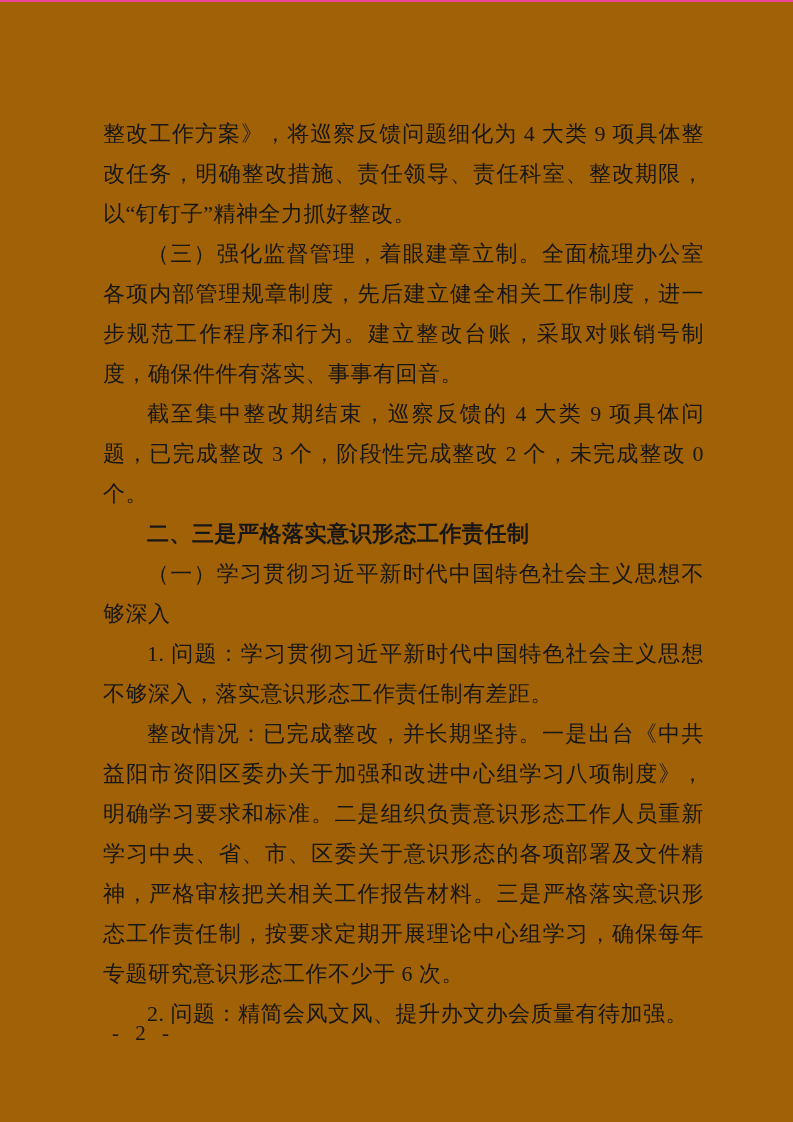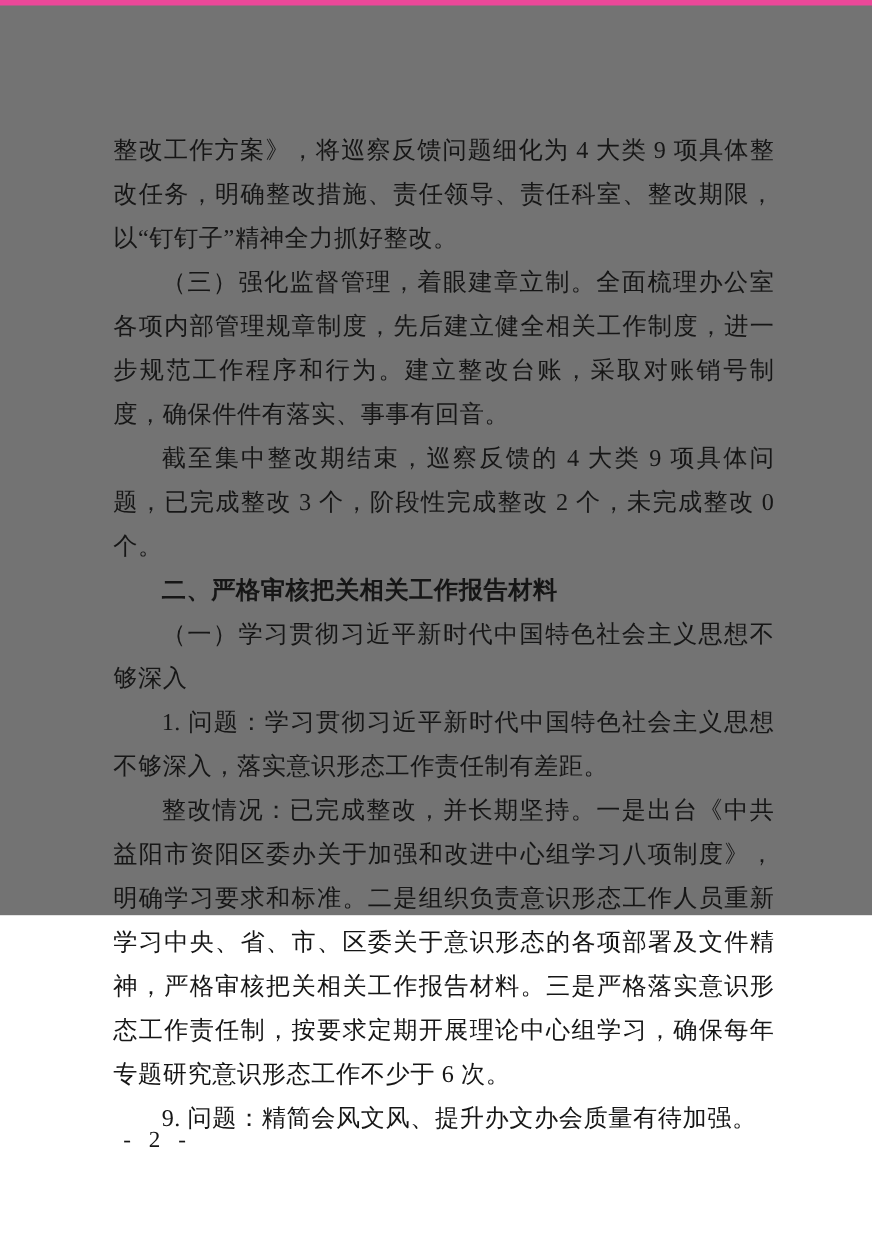--- a/index.html
+++ b/index.html
@@ -12,23 +12,23 @@
     height: 1122px;
     position: relative;
     overflow: hidden;
     font-family: "Liberation Serif", "DejaVu Serif", serif;
     color: #161616;
   }
   .page {
     position: absolute;
     left: 0; top: 0;
     width: 793px;
-    height: 832px;
-    background: #737373;
-    border-top: 5px solid #ec4899; 
+    height: 1122px;
+    background: #a16207;
+    border-top: 2px solid #ec4899; 
     box-sizing: border-box;
   }
   .content {
     position: absolute;
     left: 103px;
     top: 112px;
     width: 601px;
   }
   .content p {
     margin: 0;
@@ -62,26 +62,26 @@
 
 <div class="page">
 
   <div class="content">
     <p>整改工作方案》，将巡察反馈问题细化为 4 大类 9 项具体整改任务，明确整改措施、责任领导、责任科室、整改期限，以“钉钉子”精神全力抓好整改。</p>
 
     <p class="indent">（三）强化监督管理，着眼建章立制。全面梳理办公室各项内部管理规章制度，先后建立健全相关工作制度，进一步规范工作程序和行为。建立整改台账，采取对账销号制度，确保件件有落实、事事有回音。</p>
 
     <p class="indent">截至集中整改期结束，巡察反馈的 4 大类 9 项具体问题，已完成整改 3 个，阶段性完成整改 2 个，未完成整改 0 个。</p>
 
-    <p class="indent heading">二、严格审核把关相关工作报告材料</p>
+    <p class="indent heading">二、三是严格落实意识形态工作责任制</p>
 
     <p class="indent kaiti">（一）学习贯彻习近平新时代中国特色社会主义思想不够深入</p>
 
     <p class="indent">1. 问题：学习贯彻习近平新时代中国特色社会主义思想不够深入，落实意识形态工作责任制有差距。</p>
 
     <p class="indent">整改情况：已完成整改，并长期坚持。一是出台《中共益阳市资阳区委办关于加强和改进中心组学习八项制度》，明确学习要求和标准。二是组织负责意识形态工作人员重新学习中央、省、市、区委关于意识形态的各项部署及文件精神，严格审核把关相关工作报告材料。三是严格落实意识形态工作责任制，按要求定期开展理论中心组学习，确保每年专题研究意识形态工作不少于 6 次。</p>
 
-    <p class="indent">9. 问题：精简会风文风、提升办文办会质量有待加强。</p>
+    <p class="indent">2. 问题：精简会风文风、提升办文办会质量有待加强。</p>
   </div>
 
   <div class="footer">- 2 -</div>
 
 </div>
 
 </body></html>

